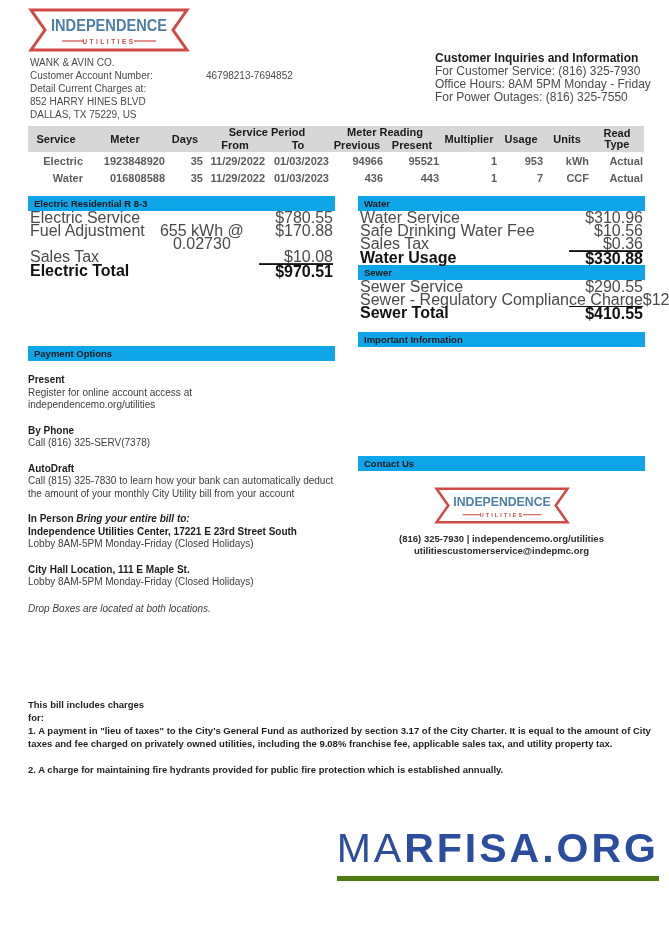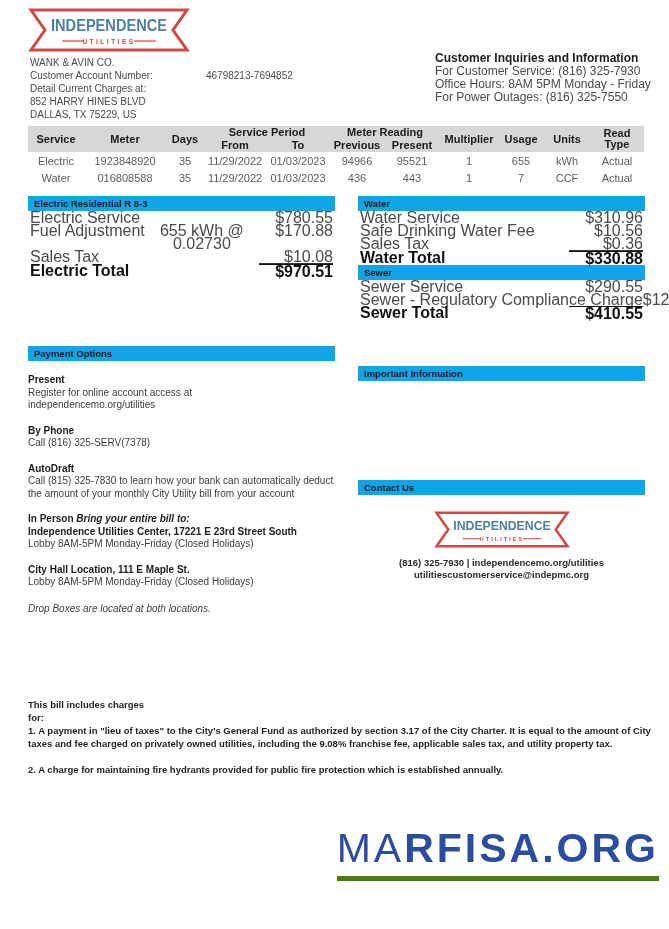--- a/index.html
+++ b/index.html
@@ -17,43 +17,43 @@
   .cust-block{position:absolute;left:30px;top:56px;font-size:10px;line-height:13px;color:#4a4a4a;}
   .cust-row .lbl{display:inline-block;width:176px;}
   .inq-block{position:absolute;left:435px;top:52px;font-size:12px;line-height:13px;color:#4a4a4a;}
   .inq-title{font-weight:bold;color:#1c1c1c;}
 
   
   .meter-wrap{position:absolute;left:28px;top:126px;width:616px;}
   table.meter{border-collapse:collapse;width:616px;table-layout:fixed;font-size:11px;}
   table.meter thead th{background:#d7d7d7;font-weight:bold;color:#1a1a1a;text-align:center;
         vertical-align:middle;padding:1px 1px;line-height:11px;}
-  table.meter tbody td{text-align:center;color:#5c5c5c;padding:3px 1px 2px;}
+  table.meter tbody td{text-align:right;color:#5c5c5c;padding:3px 1px 2px;font-weight:bold;}
 
   
   .sec-bar{background:#0ea5e9;font-size:9.5px;font-weight:bold;color:#1a1a1a;
         padding:2px 6px;line-height:11px;}
   .col-left{position:absolute;left:28px;top:196px;width:307px;}
   .col-right{position:absolute;left:358px;top:196px;width:287px;}
   .crow{display:flex;font-size:16px;line-height:13px;color:#4a4a4a;padding:0 2px;}
   .crow .lbl{flex:0 0 auto;}
   .crow .det{flex:1;text-align:center;}
   .crow .amt{margin-left:auto;width:74px;text-align:right;}
   .crow.tax .amt{border-bottom:1.5px solid #333;}
   .crow.total{font-weight:bold;color:#111;justify-content:flex-end;}
   .crow.total .amt{border-top:1px solid #111;}
 
   
   .pay-col{position:absolute;left:28px;top:346px;width:307px;font-size:10px;line-height:12.5px;}
   .pay-block{margin-top:13px;}
   .b{font-weight:bold;color:#1c1c1c;}
   .bi{font-weight:bold;font-style:italic;color:#1c1c1c;}
   .it{font-style:italic;}
-  .info-col{position:absolute;left:358px;top:366px;width:287px;}
-  .contact-col{position:absolute;left:358px;top:480px;width:287px;text-align:center;font-size:9.5px;line-height:12px;}
+  .info-col{position:absolute;left:358px;top:332px;width:287px;}
+  .contact-col{position:absolute;left:358px;top:456px;width:287px;text-align:center;font-size:9.5px;line-height:12px;}
   .contact-col .logo2{margin:16px auto 6px;width:136px;}
   .contact-lines{font-weight:bold;color:#2a2a2a;}
 
   
   .notes{position:absolute;left:28px;top:698px;width:632px;font-size:9.5px;font-weight:bold;
         color:#1f1f1f;line-height:13px;}
   .notes p{margin:0;}
   .notes .sp{height:13px;}
 
   
@@ -132,21 +132,21 @@
       <tbody>
         <tr>
           <td>Electric</td>
           <td>1923848920</td>
           <td>35</td>
           <td>11/29/2022</td>
           <td>01/03/2023</td>
           <td>94966</td>
           <td>95521</td>
           <td>1</td>
-          <td>655</td>
+          <td>953</td>
           <td>kWh</td>
           <td>Actual</td>
         </tr>
         <tr>
           <td>Water</td>
           <td>016808588</td>
           <td>35</td>
           <td>11/29/2022</td>
           <td>01/03/2023</td>
           <td>436</td>
@@ -191,21 +191,21 @@
     </div>
     <div class="crow">
       <span class="lbl">Safe Drinking Water Fee</span>
       <span class="amt">$10.56</span>
     </div>
     <div class="crow tax">
       <span class="lbl">Sales Tax</span>
       <span class="amt">$0.36</span>
     </div>
     <div class="crow total">
-      <span class="lbl">Water Total</span>
+      <span class="lbl">Water Usage</span>
       <span class="amt">$330.88</span>
     </div>
     <div class="sec-bar">Sewer</div>
     <div class="crow">
       <span class="lbl">Sewer Service</span>
       <span class="amt">$290.55</span>
     </div>
     <div class="crow">
       <span class="lbl">Sewer - Regulatory Compliance Charge</span>
       <span class="amt">$120.00</span>

